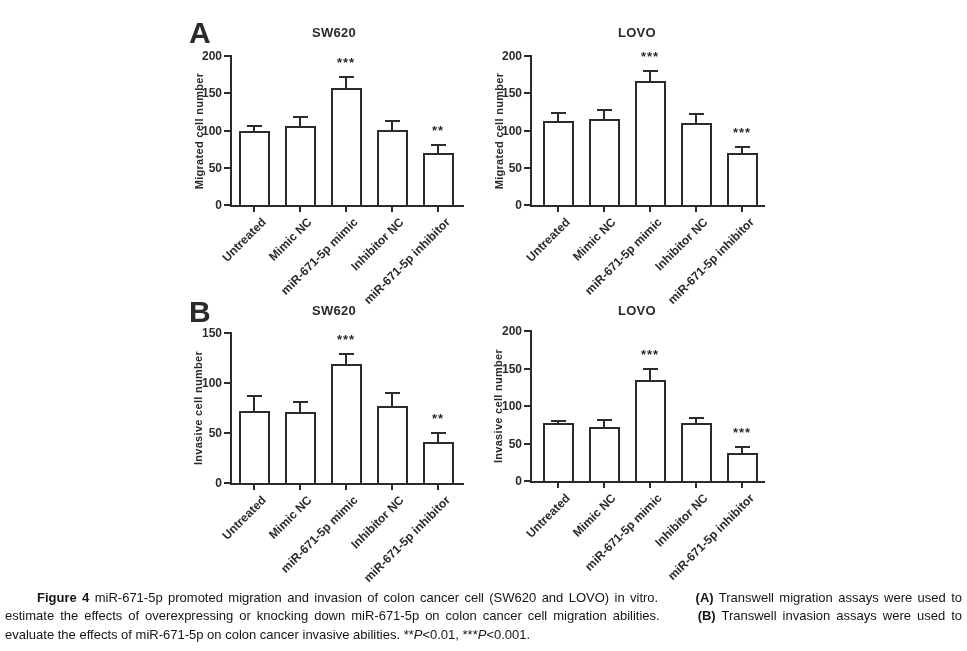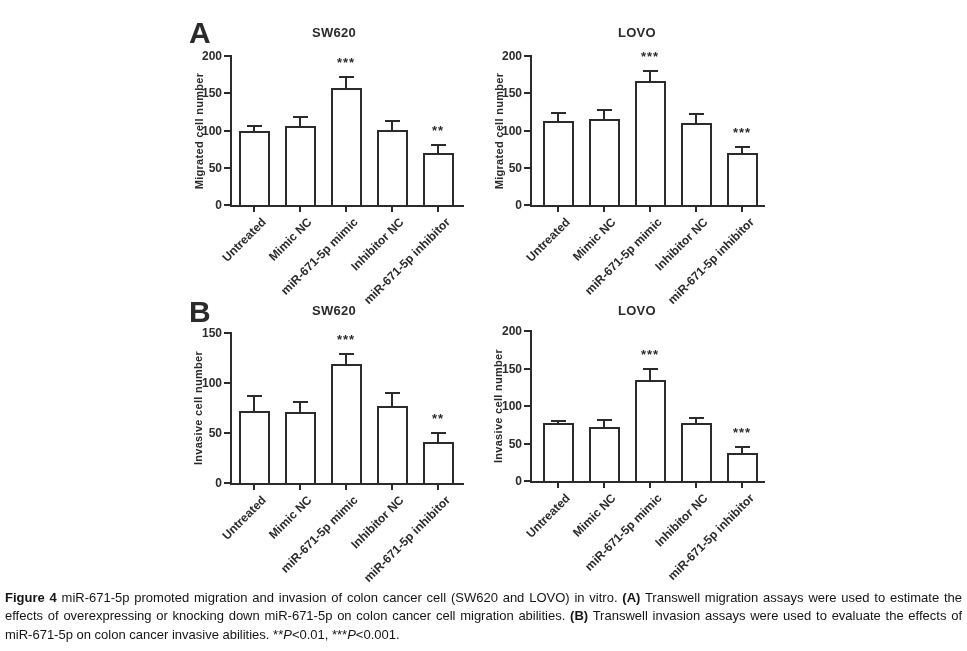--- a/index.html
+++ b/index.html
@@ -38,21 +38,21 @@
     color:var(--ink);height:16px;line-height:16px;
   }
   .x-tick-label{
     font-weight:bold;font-size:12px;white-space:nowrap;color:var(--ink);
     transform:rotate(-45deg);transform-origin:100% 0;
   }
   #caption{
     position:absolute;left:5px;top:589px;width:957px;margin:0;
     font-size:13px;line-height:18.4px;text-align:justify;color:#151515;
   }
-  #caption .b{font-weight:bold;}
+  #caption .b{font-weight:bold;margin-left:32px;}
   #caption .i{font-style:italic;}
 </style>
 </head>
 <body style="background: rgb(255, 255, 255);">
 
 <div id="figure">
   <div class="panel-label" style="left:189px;top:18px">A</div>
   <div class="panel-label" style="left:189px;top:297px">B</div>
   <div id="charts">
       <div class="chart-group">

